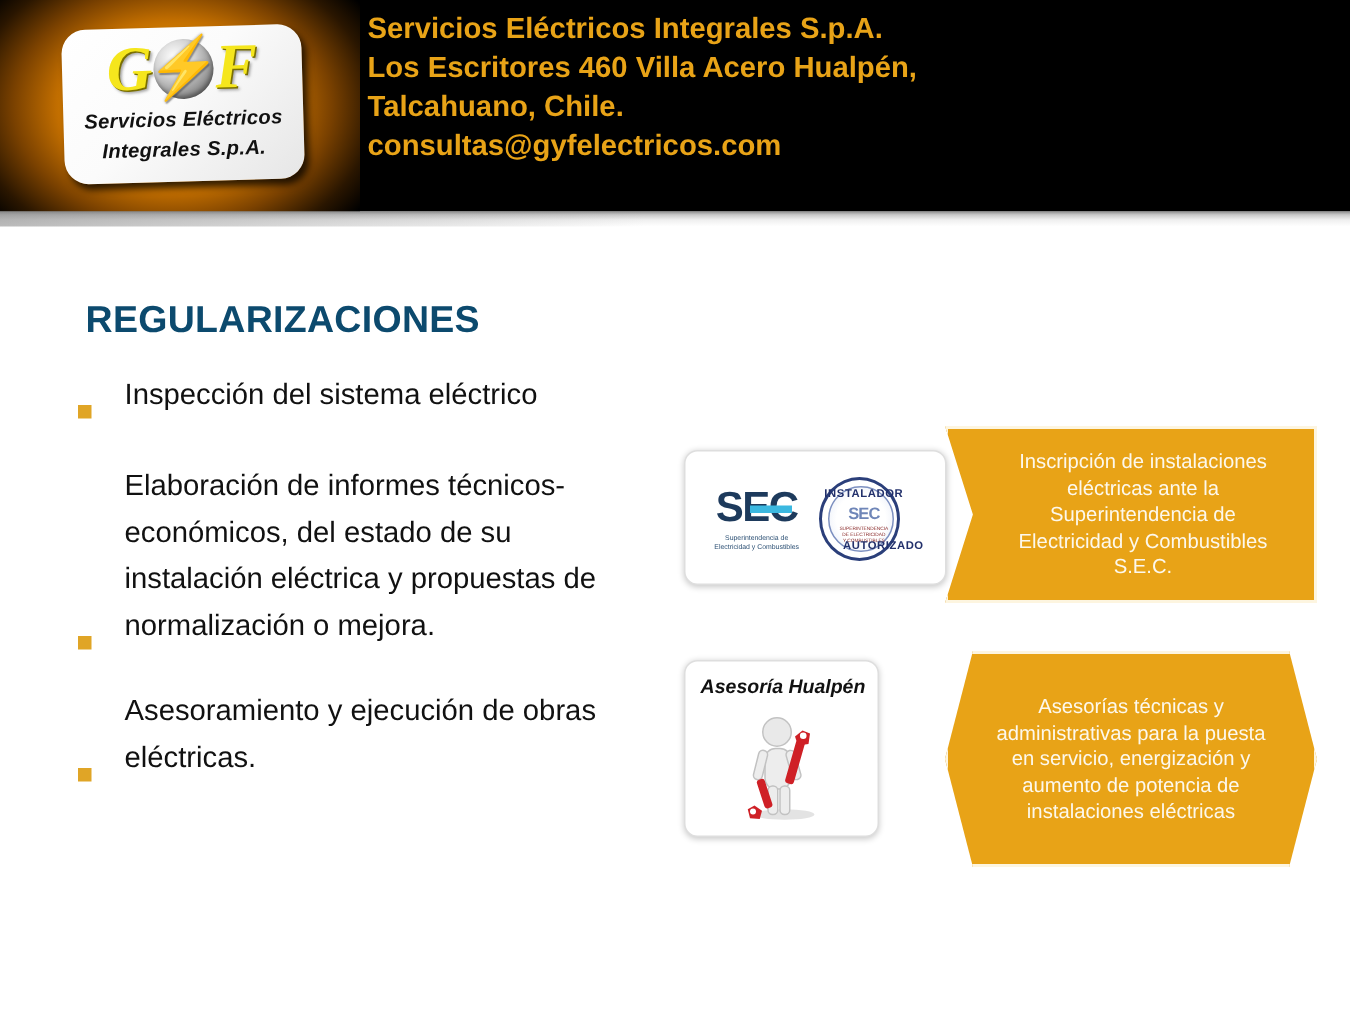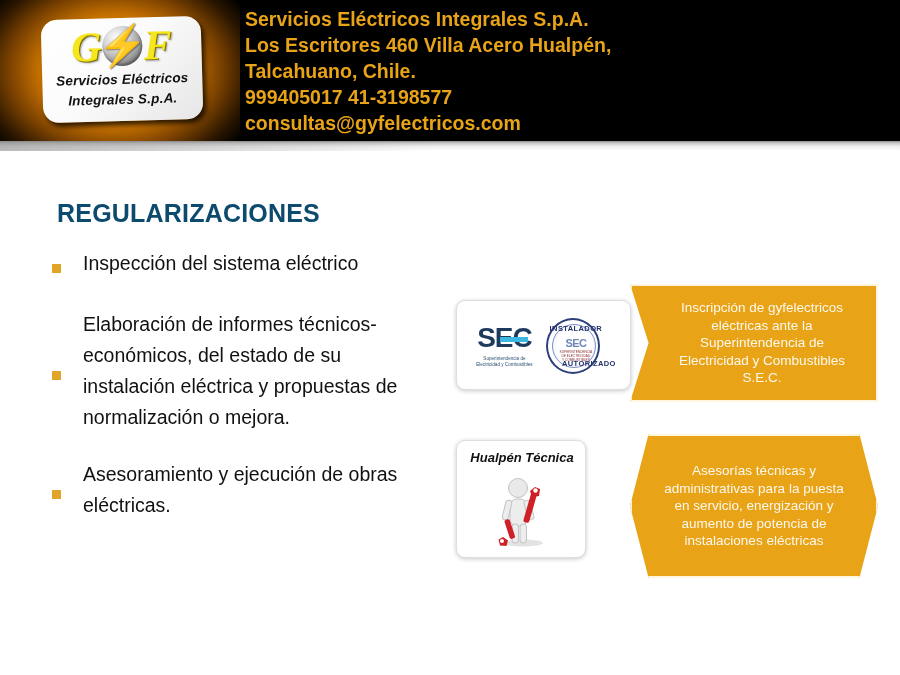--- a/index.html
+++ b/index.html
@@ -77,21 +77,21 @@
     background: linear-gradient(to right, rgba(130,130,130,.55), rgba(255,255,255,0));
   }
 
   
   .slide-title {
     position: absolute; left: 57px; top: 199px;
     font-family: "Liberation Sans", sans-serif;
     font-weight: bold; font-size: 25px; color: #0c4a6e; letter-spacing: .2px;
   }
   .bullets { position: absolute; left: 52px; top: 248px; width: 400px; }
-  .bullet-row { position: relative; display: flex; align-items: center; }
+  .bullet-row { position: relative; display: flex; align-items: flex-end; }
   .bullet-mark {
     flex: 0 0 auto; width: 9px; height: 9px; background: #e0a526;
     margin-top: 9px; margin-right: 22px;
   }
   .bullet-text {
     font-family: "Liberation Sans", sans-serif;
     font-size: 19.5px; line-height: 31px; color: #111111; max-width: 355px;
   }
   .gap-a { height: 30px; }
   .gap-b { height: 26px; }
@@ -204,21 +204,20 @@
         <span class="logo-F">F</span>
       </div>
       <div class="logo-line1">Servicios Eléctricos</div>
       <div class="logo-line2">Integrales S.p.A.</div>
     </div>
 
     <div class="header-text">
       <div class="hline">Servicios Eléctricos Integrales S.p.A.</div>
       <div class="hline">Los Escritores 460 Villa Acero Hualpén,</div>
       <div class="hline">Talcahuano, Chile.</div>
-      <div class="hline">999405017   41-3198577</div>
       <div class="hline">consultas@gyfelectricos.com</div>
     </div>
   </div>
   <div class="header-sep"></div>
 
   <div class="slide-title">REGULARIZACIONES</div>
 
   <div class="bullets">
     <div class="bullet-row">
       <span class="bullet-mark"></span>
@@ -230,21 +229,21 @@
       <span class="bullet-text">Elaboración de informes técnicos-económicos, del estado de su instalación eléctrica y propuestas de normalización o mejora.</span>
     </div>
     <div class="gap-b"></div>
     <div class="bullet-row">
       <span class="bullet-mark"></span>
       <span class="bullet-text">Asesoramiento y ejecución de obras eléctricas.</span>
     </div>
   </div>
 
   <div class="chev" id="chev1">
-    <div class="chev-text">Inscripción de gyfelectricos
+    <div class="chev-text">Inscripción de instalaciones
 eléctricas ante la
 Superintendencia de
 Electricidad y Combustibles
 S.E.C.</div>
   </div>
 
   <div class="chev" id="chev2">
     <div class="chev-text">Asesorías técnicas y
 administrativas para la puesta
 en servicio, energización y
@@ -267,21 +266,21 @@
           <div class="badge-sub" style="white-space:pre-line">SUPERINTENDENCIA
 DE ELECTRICIDAD
 Y COMBUSTIBLES</div>
         </div>
         <div class="badge-arc-bot">AUTORIZADO</div>
       </div>
     </div>
   </div>
 
   <div class="img-card" id="ases-card">
-    <div class="ases-title">Hualpén Técnica</div>
+    <div class="ases-title">Asesoría Hualpén</div>
     <svg class="ases-fig" viewBox="0 0 64 72">
       <ellipse cx="32" cy="68" rx="20" ry="3.5" fill="#dcdcdc" opacity=".8"></ellipse>
       <circle cx="27" cy="13" r="9.5" fill="#e9e9e9" stroke="#c2c2c2" stroke-width="1"></circle>
       <rect x="19" y="24" width="17" height="27" rx="7" fill="#ededed" stroke="#c2c2c2" stroke-width="1"></rect>
       <rect x="21" y="49" width="6.5" height="19" rx="3" fill="#ededed" stroke="#c2c2c2" stroke-width="1"></rect>
       <rect x="29" y="49" width="6.5" height="19" rx="3" fill="#ededed" stroke="#c2c2c2" stroke-width="1"></rect>
       <rect x="13" y="25" width="6" height="20" rx="3" fill="#ededed" stroke="#c2c2c2" stroke-width="1" transform="rotate(14 16 35)"></rect>
       <rect x="35" y="25" width="6" height="20" rx="3" fill="#ededed" stroke="#c2c2c2" stroke-width="1" transform="rotate(-16 38 35)"></rect>
       <g fill="#cf2026">
         <rect x="36" y="18" width="6" height="30" rx="2" transform="rotate(16 39 33)"></rect>

